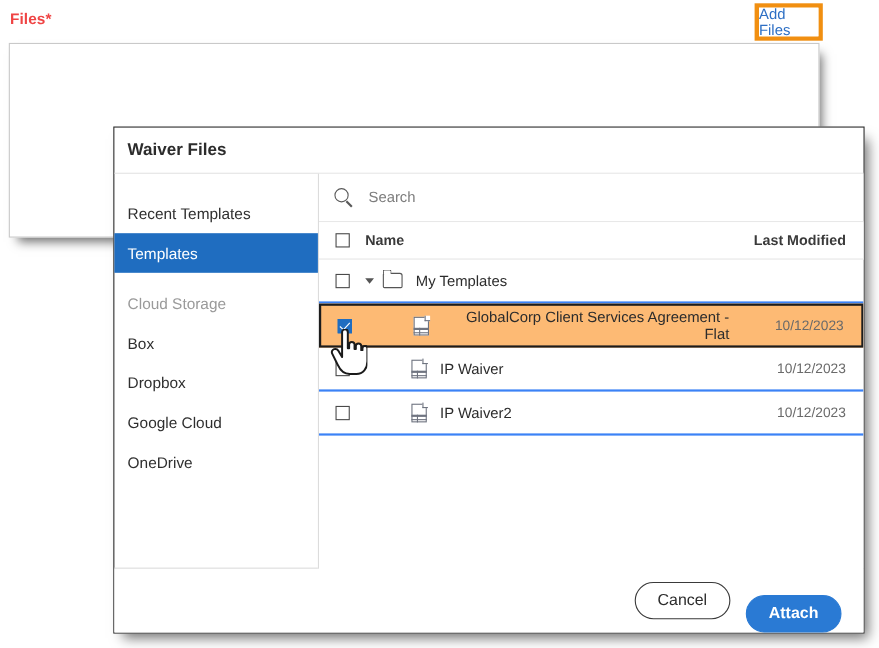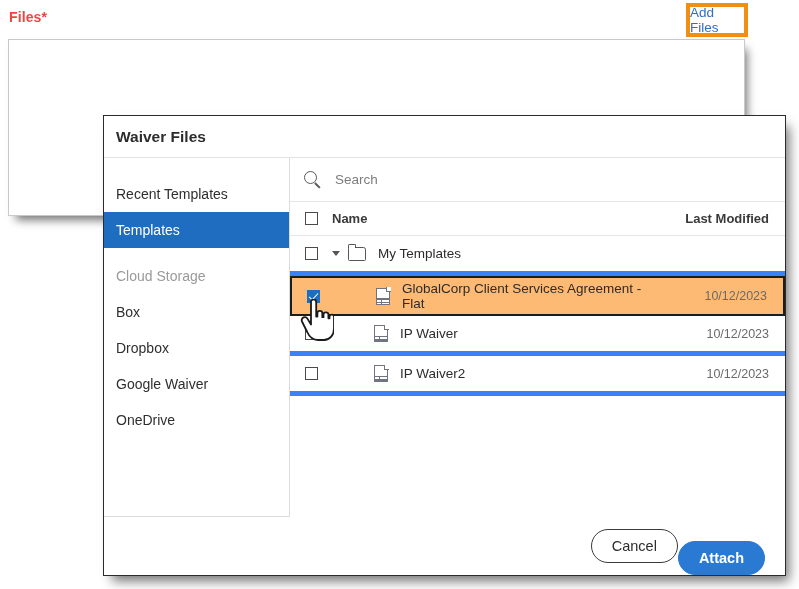--- a/index.html
+++ b/index.html
@@ -230,20 +230,21 @@
     justify-content: center;
     align-items: center;
   }
   .col-name {
     flex: 1 1 auto;
     display: flex;
     align-items: center;
     min-width: 0;
     font-size: 13.5px;
     color: #2c2c2c;
+    text-align: right;
   }
   .col-mod {
     width: 120px;
     flex: 0 0 120px;
     text-align: right;
     padding-right: 16px;
     box-sizing: border-box;
     font-size: 12.5px;
     color: #6a6a6a;
   }
@@ -256,21 +257,21 @@
 
   #rows-area {
     flex: 1 1 auto;
     position: relative;
     overflow: hidden;
   }
   .row {
     height: 40px;
     display: flex;
     align-items: center;
-    border-bottom: 5px solid #3b82f6;
+    border-bottom: 2px solid #3b82f6;
     box-sizing: border-box;
     cursor: pointer;
     position: relative;
   }
   .row.selected {
     background: #fdba74;
     border: 2px solid #1c1c1c;
     height: 40px;
   }
   .caret {
@@ -361,20 +362,21 @@
   }
 
   
   #dialog-footer {
     height: 58px;
     flex: 0 0 58px;
     display: flex;
     align-items: center;
     justify-content: flex-end;
     padding-right: 20px;
+    gap: 14px;
     background: #ffffff;
   }
   .pill {
     height: 34px;
     min-width: 82px;
     border-radius: 17px;
     display: flex;
     align-items: center;
     justify-content: center;
     font-size: 14.5px;
@@ -430,21 +432,21 @@
       <div class="sb-item group">
         <span>Cloud Storage</span>
       </div>
       <div class="sb-item">
         <span>Box</span>
       </div>
       <div class="sb-item">
         <span>Dropbox</span>
       </div>
       <div class="sb-item">
-        <span>Google Waiver</span>
+        <span>Google Cloud</span>
       </div>
       <div class="sb-item">
         <span>OneDrive</span>
       </div>
 
       <div id="sidebar-bottom-rule"></div>
     </div>
 
     <div id="file-panel">
 

